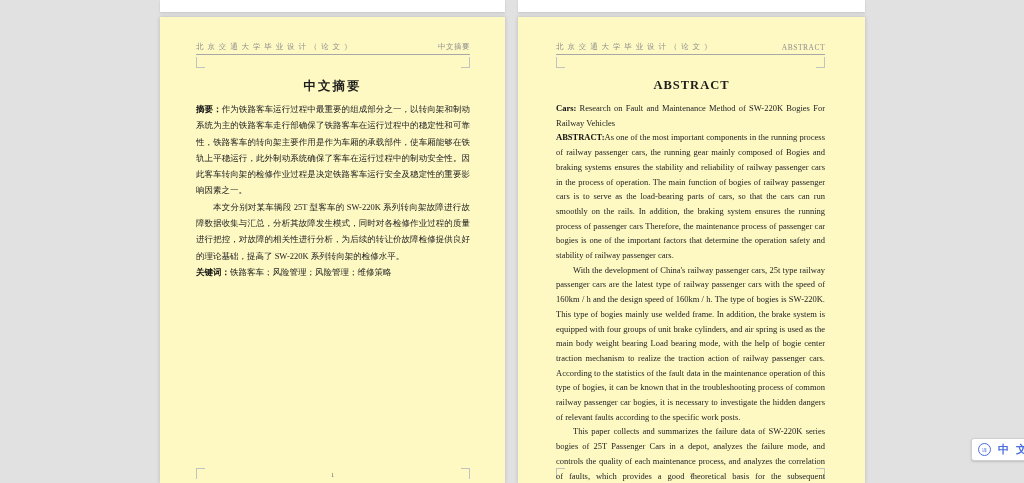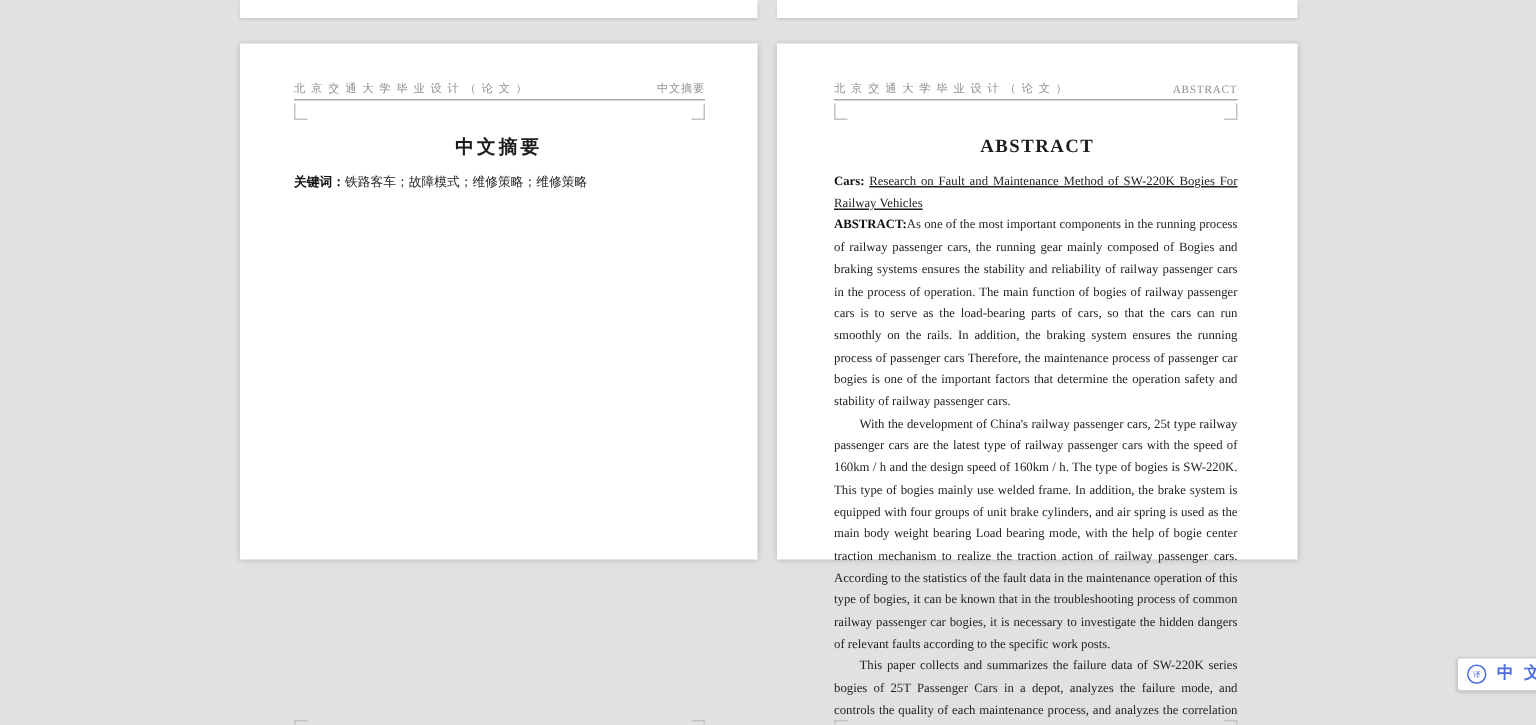--- a/index.html
+++ b/index.html
@@ -12,21 +12,21 @@
   }
   
   .sliver{
     position:absolute;top:0;height:12px;background:#ffffff;
     box-shadow:0 1px 2px rgba(0,0,0,.12);
   }
   .sliver.left{left:160px;width:345px;}
   .sliver.right{left:518px;width:347px;}
 
   .page{
-    position:absolute;top:29px;height:344px;background:#ffffff;
+    position:absolute;top:17px;height:466px;background:#fef9c3;
     box-shadow:0 0 4px rgba(0,0,0,.18);
   }
   .page.left{left:160px;width:345px;--ml:36px;--mr:35px;}
   .page.right{left:518px;width:347px;--ml:38px;--mr:40px;}
 
   .page-header{
     position:absolute;top:25px;left:var(--ml);right:var(--mr);
     display:flex;justify-content:space-between;align-items:flex-end;
     border-bottom:1px solid #a8a8a8;padding-bottom:2px;
     font-size:7.5px;color:#8f8f8f;
@@ -50,21 +50,21 @@
 
   .page-body{
     position:absolute;top:84px;left:var(--ml);right:var(--mr);
     text-align:justify;color:#232323;font-size:8.5px;
   }
   .page.left .page-body{line-height:16.3px;}
   .page.right .page-body{line-height:14.7px;}
   .para{margin:0;}
   .para.indent{text-indent:2em;}
   .para b{font-weight:bold;color:#111;}
-  .para .u{text-decoration:underline;}
+  .para .u{}
 
   .page-number{
     position:absolute;top:454px;left:0;right:0;text-align:center;
     font-size:6.5px;color:#6b6b6b;
   }
 
   
   .float-widget{
     position:absolute;top:438px;right:-14px;height:21px;
     background:#ffffff;border:1px solid #cfcfcf;border-radius:3px;
@@ -89,21 +89,23 @@
   <div class="page-header">
     <span class="hl">北 京 交 通 大 学 毕 业 设 计 （ 论 文 ）</span>
     <span class="hr">中文摘要</span>
   </div>
   <div class="mark tl"></div>
   <div class="mark tr"></div>
   <div class="mark bl"></div>
   <div class="mark br"></div>
   <div class="page-title">中文摘要</div>
   <div class="page-body cn-body">
-      <div class="para"><b>关键词：</b><span>铁路客车；故障模式；维修策略；维修策略</span></div>
+      <div class="para"><b>摘要：</b><span>作为铁路客车运行过程中最重要的组成部分之一，以转向架和制动系统为主的铁路客车走行部确保了铁路客车在运行过程中的稳定性和可靠性，铁路客车的转向架主要作用是作为车厢的承载部件，使车厢能够在铁轨上平稳运行，此外制动系统确保了客车在运行过程中的制动安全性。因此客车转向架的检修作业过程是决定铁路客车运行安全及稳定性的重要影响因素之一。</span></div>
+      <div class="para indent"><span>本文分别对某车辆段 25T 型客车的 SW-220K 系列转向架故障进行故障数据收集与汇总，分析其故障发生模式，同时对各检修作业过程的质量进行把控，对故障的相关性进行分析，为后续的转让价故障检修提供良好的理论基础，提高了 SW-220K 系列转向架的检修水平。</span></div>
+      <div class="para"><b>关键词：</b><span>铁路客车；风险管理；风险管理；维修策略</span></div>
     </div>
   <div class="page-number">1</div>
 </div>
 
 <div class="page right">
   <div class="page-header">
     <span class="hl">北 京 交 通 大 学 毕 业 设 计 （ 论 文 ）</span>
     <span class="hr">ABSTRACT</span>
   </div>
   <div class="mark tl"></div>

